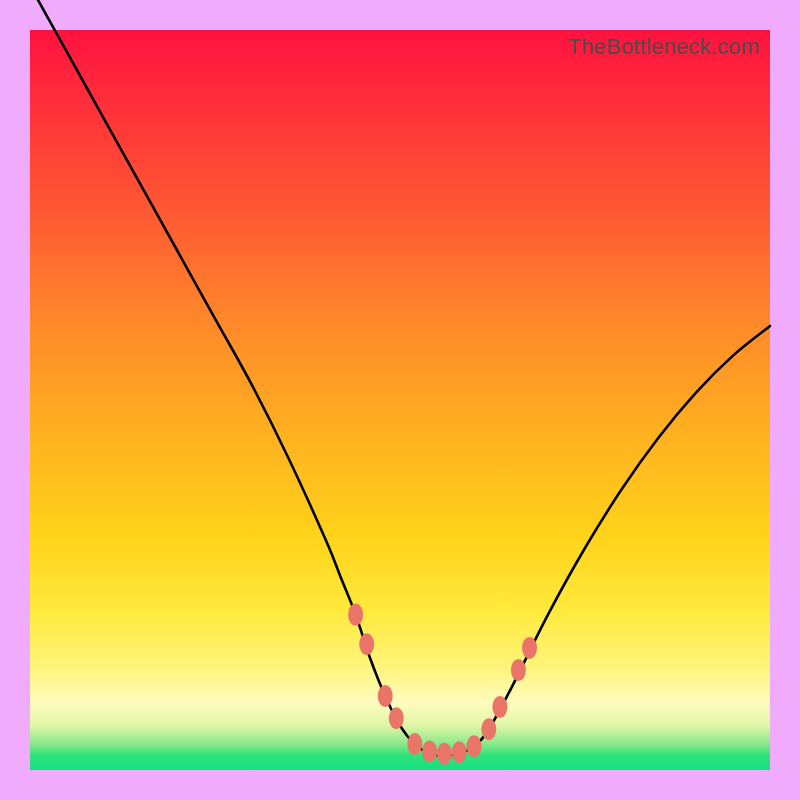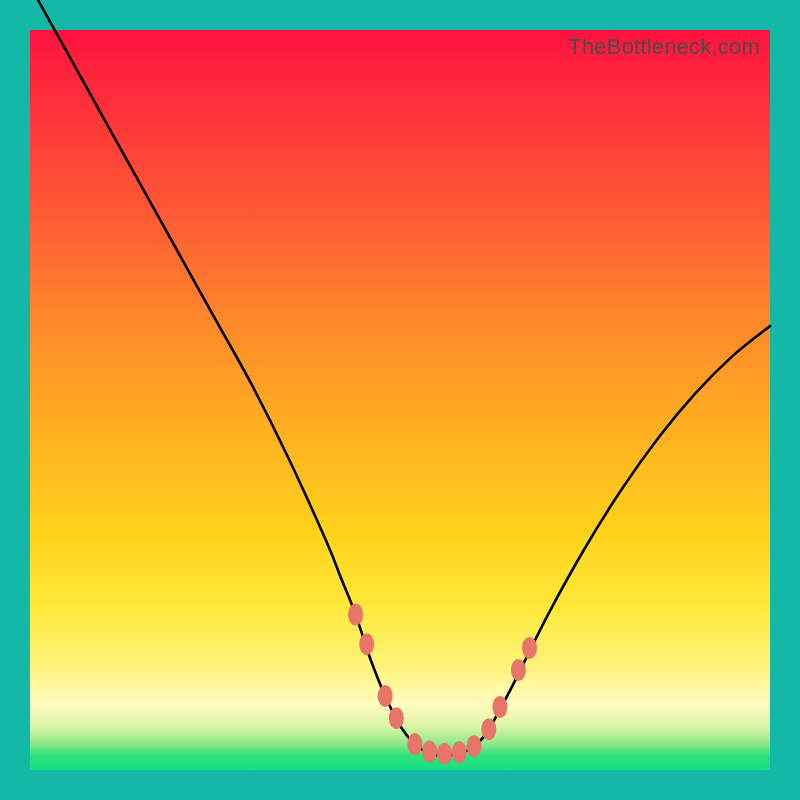--- a/index.html
+++ b/index.html
@@ -8,21 +8,21 @@
     width: 800px;
     height: 800px;
     overflow: hidden;
     background: #000;
     font-family: Arial, Helvetica, sans-serif;
   }
   .frame {
     position: relative;
     width: 800px;
     height: 800px;
-    background: #14b8a6;
+    background: #f0abfc;
   }
   .plot-area {
     position: absolute;
     left: 30px;
     top: 30px;
     width: 740px;
     height: 740px;
     
     background: linear-gradient(
       to bottom,

